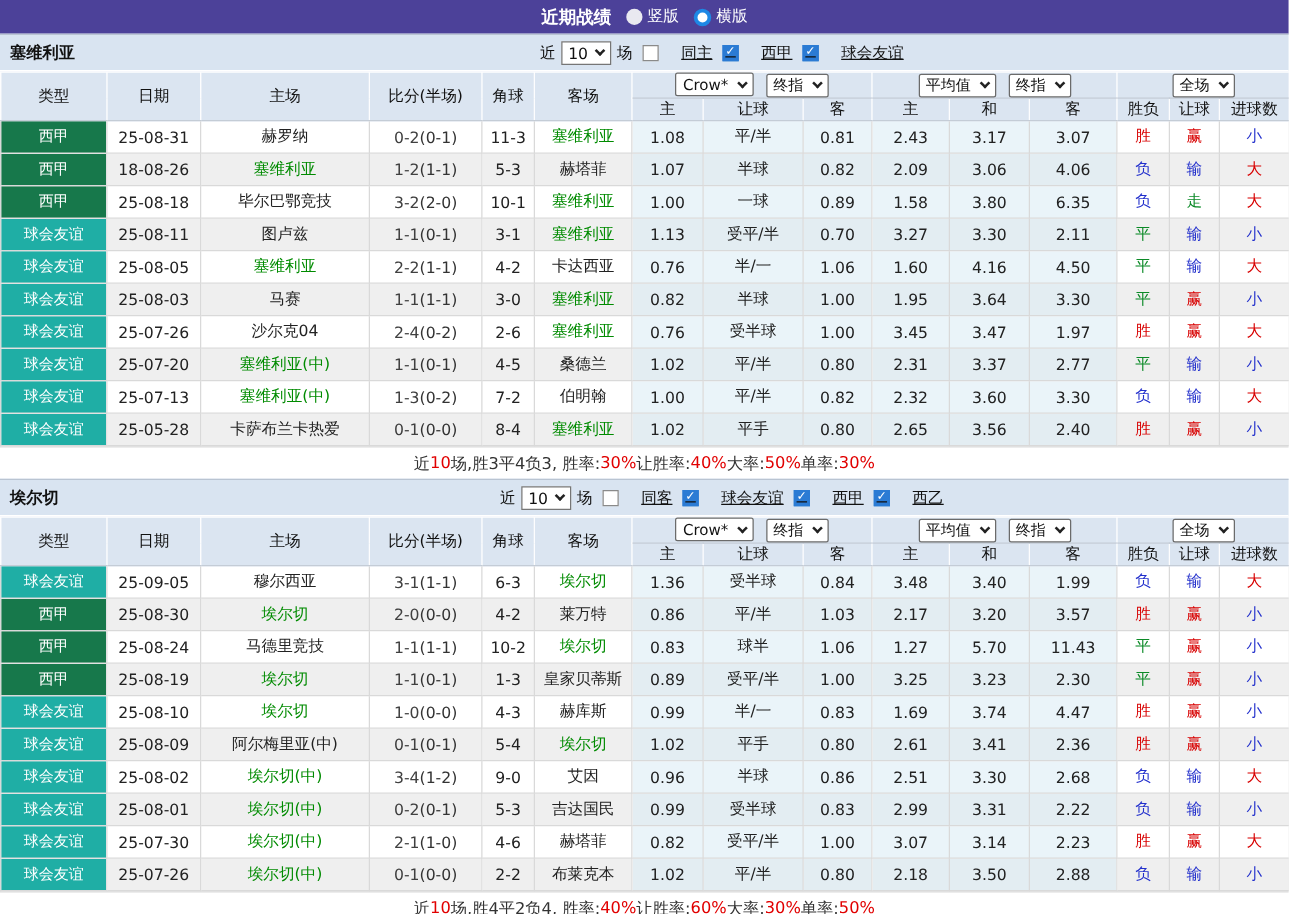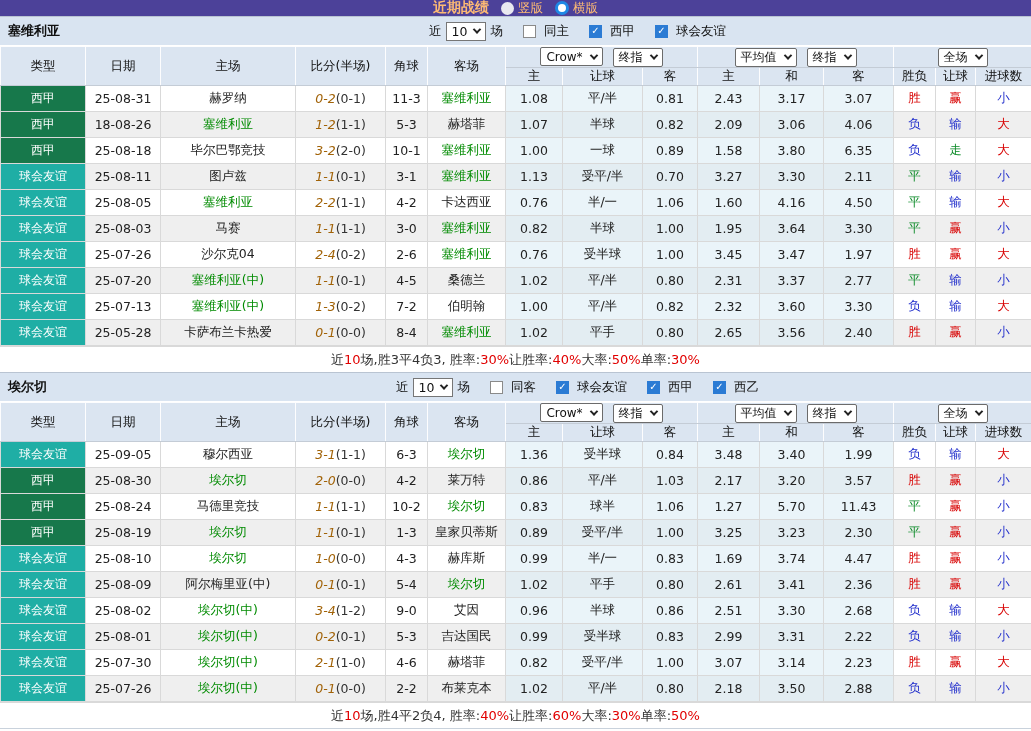--- a/index.html
+++ b/index.html
@@ -8,27 +8,27 @@
     width: 1031px;
     font-family: "DejaVu Sans", "Liberation Sans", sans-serif;
     font-size: 12.5px;
     color: #222;
     background: #fff;
   }
   .page { width: 1031px; border-bottom: 1px solid #c9d2dc; }
 
   
   .title-bar {
-    height: 16px;
+    height: 27px;
     background: #4c4199;
     display: flex;
     align-items: center;
     justify-content: center;
     gap: 12px;
-    color: #fdba74;
+    color: #ffffff;
   }
   .title-bar .title { font-weight: bold; font-size: 14px; }
   .radio-opt { display: inline-flex; align-items: center; gap: 4px; cursor: pointer; font-size: 12.5px; justify-content: center; }
   .radio { width: 13px; height: 13px; border-radius: 50%; display: inline-block; }
   .r-unsel { background: #e9e9f0; }
   .r-sel { width: 14px; height: 14px; background: #fff; border: 3px solid #1e88e5; }
 
   
   .team-bar {
     height: 30px;
@@ -64,21 +64,21 @@
     gap: 7px;
     cursor: pointer;
   }
   .chev {
     width: 6px; height: 6px;
     border-left: 2px solid #222;
     border-bottom: 2px solid #222;
     transform: rotate(-45deg) translate(1px,-1px);
     display: inline-block;
   }
-  .cb-group { display: inline-flex; align-items: center; gap: 8px; cursor: pointer; margin-left: 16px; }
+  .cb-group { display: inline-flex; align-items: center; gap: 18px; cursor: pointer; margin-left: 4px; text-decoration: underline; }
   .cb {
     width: 13px; height: 13px;
     border: 1px solid #8a8a8a;
     background: #fff;
     display: inline-flex;
     align-items: center;
     justify-content: center;
     font-size: 10px;
     line-height: 12px;
   }
@@ -117,21 +117,21 @@
     height: 26px;
     padding: 0;
     overflow: hidden;
     white-space: nowrap;
   }
   tbody tr:nth-child(even) td { background: #efefef; }
   tbody td.odds { background: #eaf4f9; }
   tbody tr:nth-child(even) td.odds { background: #e3edf2; }
   tbody td.league { color: #fff; font-size: 12px; }
   .team-self { color: #008b00; }
-  .ft { color: #a16207; font-style: italic; }
+  .ft { color: #404040; }
   .ht { color: #333; }
   .c-red { color: #d80000; }
   .c-blue { color: #2330cc; }
   .c-green { color: #0b8a27; }
 
   
   .summary {
     height: 26px;
     display: flex;
     align-items: center;

